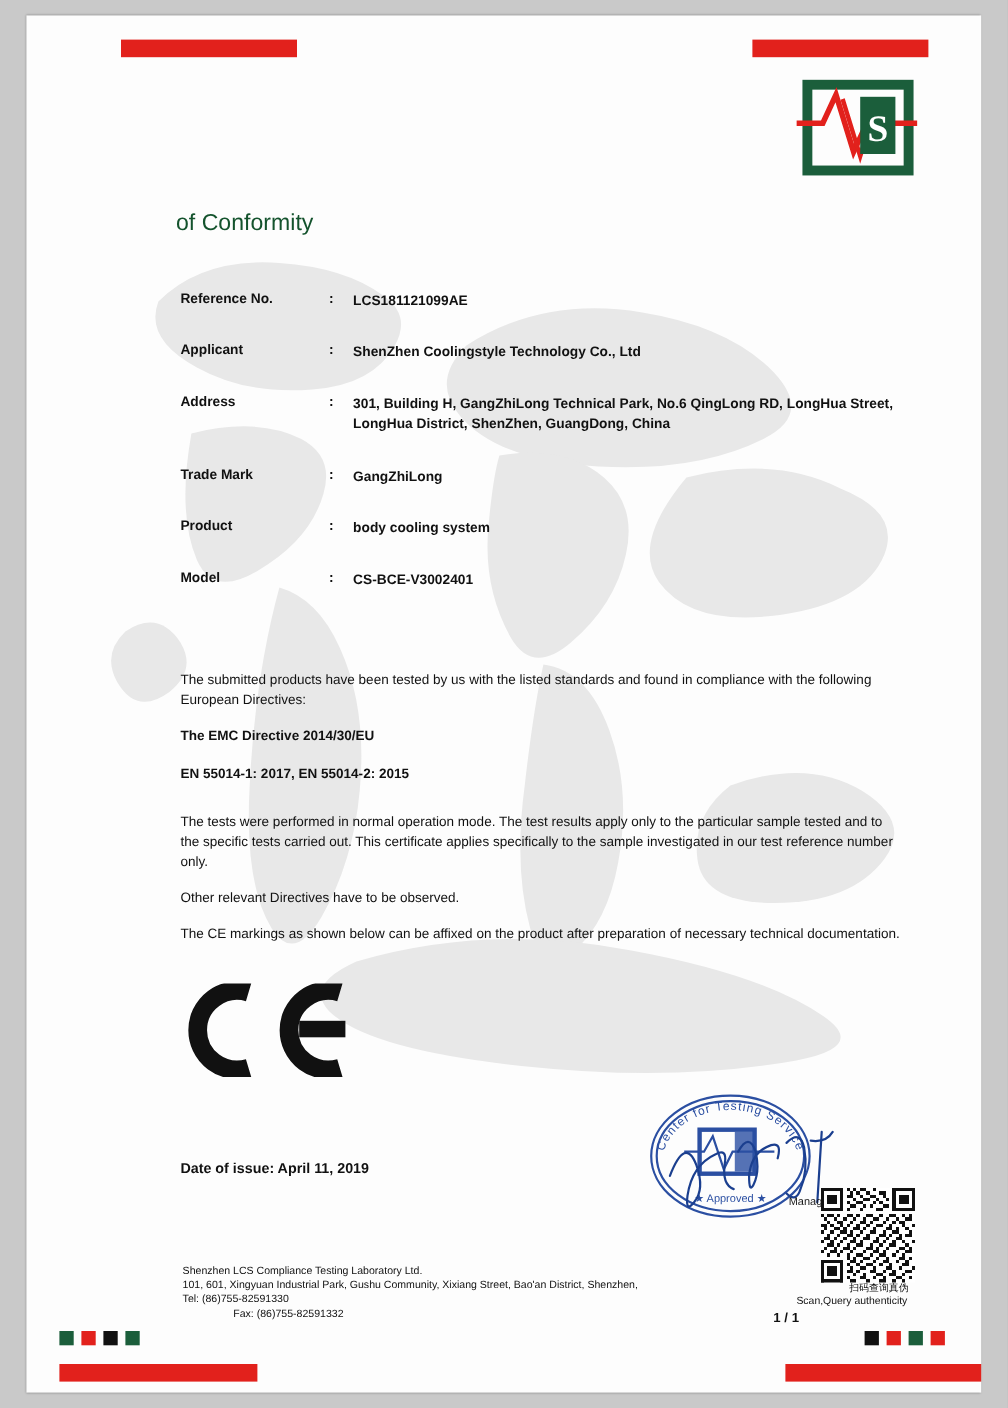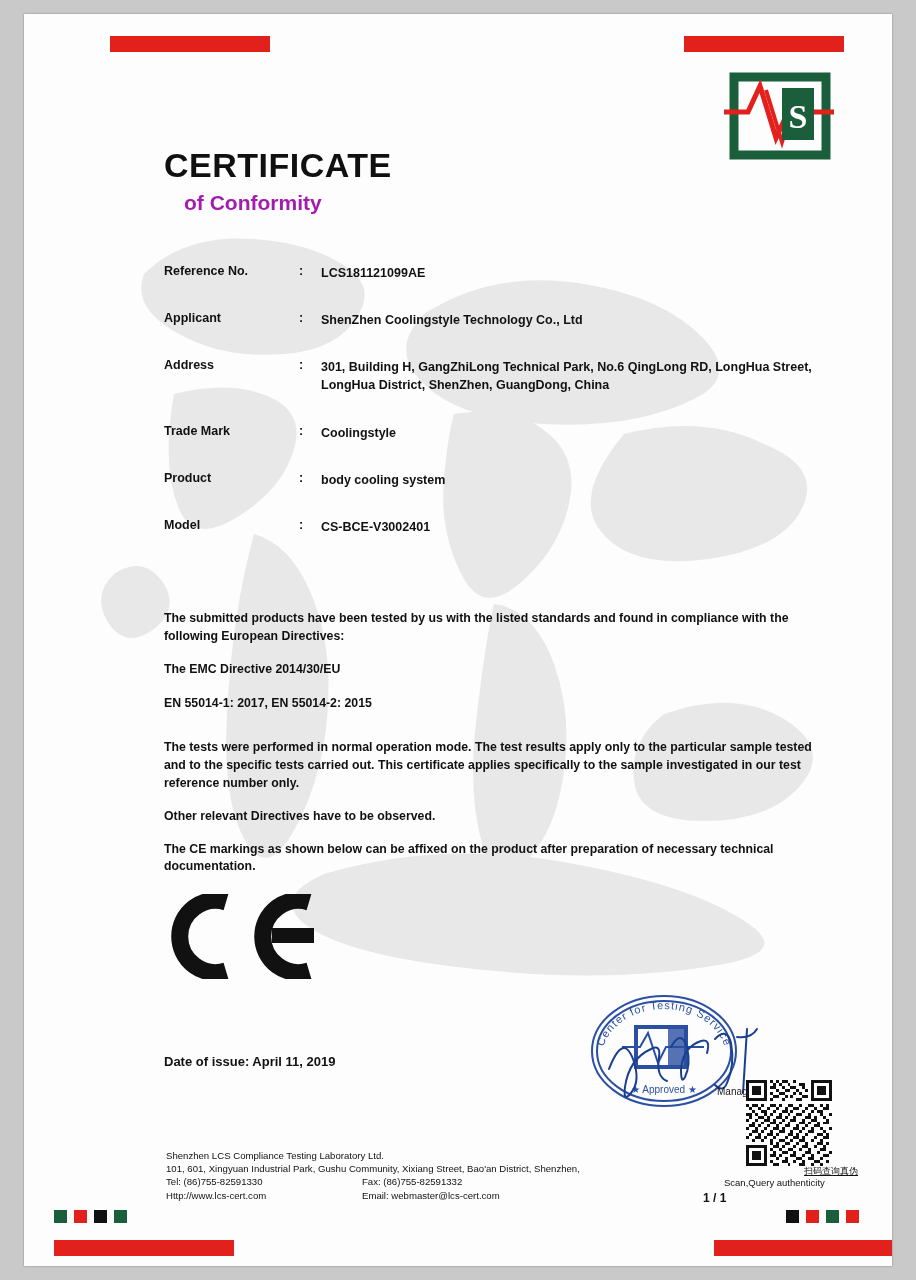--- a/index.html
+++ b/index.html
@@ -68,25 +68,25 @@
     position: absolute;
     left: 140px;
     top: 132px;
     font-size: 34px;
     font-weight: bold;
     letter-spacing: .5px;
     color: #101010;
   }
   .subtitle {
     position: absolute;
-    left: 160px;
+    left: 136px;
     top: 177px;
     font-size: 21px;
-    font-weight: bold;
-    color: #a21caf;
+    font-weight: normal;
+    color: #14532d;
   }
 
   
   .fields {
     position: absolute;
     left: 140px;
     top: 250px;
     width: 660px;
     font-size: 12.5px;
     color: #111;
@@ -114,21 +114,21 @@
   
   .body {
     position: absolute;
     left: 140px;
     top: 596px;
     width: 655px;
     font-size: 12.3px;
     color: #111;
     line-height: 1.45;
   }
-  .body p { margin: 0 0 15px 0; font-weight: bold; }
+  .body p { margin: 0 0 15px 0; }
   .body p.bold { font-weight: bold; margin-bottom: 17px; }
   .body p.gap  { margin-top: 26px; }
 
   
   .ce {
     position: absolute;
     left: 140px;
     top: 880px;
     width: 170px;
     height: 85px;
@@ -163,27 +163,26 @@
   
   .qr {
     position: absolute;
     left: 722px;
     top: 1066px;
     width: 86px;
     height: 86px;
   }
   .qr-cn {
     position: absolute;
-    left: 742px;
+    left: 710px;
     top: 1151px;
     font-size: 9px;
     color: #111;
     width: 130px;
     text-align: center;
-    text-decoration: underline;
   }
   .qr-en {
     position: absolute;
     left: 700px;
     top: 1163px;
     font-size: 9.5px;
     color: #111;
     width: 165px;
     text-align: left;
   }
@@ -195,20 +194,21 @@
     top: 1136px;
     font-size: 9.6px;
     color: #111;
     line-height: 1.32;
     width: 560px;
   }
   .footer .bold { font-weight: normal; }
   .footer-cols {
     display: flex;
     margin-top: 1px;
+    flex-direction: column;
   }
   .footer-cols .c1 { width: 150px; }
   .footer-cols .c2 { width: 260px; padding-left: 46px; }
   .pageno {
     position: absolute;
     left: 655px;
     top: 1177px;
     font-size: 12px;
     font-weight: bold;
     color: #111;
@@ -255,21 +255,20 @@
     </div>
 
     <svg class="logo" viewBox="0 0 110 90">
       <rect x="10" y="5" width="92" height="78" fill="none" stroke="#1b5e3b" stroke-width="9"></rect>
       <path d="M0 40 L24 40 L36 14 L52 66 L64 40 L110 40" fill="none" stroke="#e2211c" stroke-width="5"></path>
       <path d="M42 18 L58 70 L74 18" fill="none" stroke="#e2211c" stroke-width="4"></path>
       <rect x="58" y="16" width="32" height="52" fill="#1b5e3b"></rect>
       <text x="74" y="56" font-family="'Liberation Serif', serif" font-size="34" font-weight="bold" fill="#ffffff" text-anchor="middle">S</text>
     </svg>
 
-    <div class="title">CERTIFICATE</div>
     <div class="subtitle">of Conformity</div>
 
     <div class="fields">
       <div class="frow">
         <div class="flabel">Reference No.</div>
         <div class="fcolon">:</div>
         <div class="fvalue">LCS181121099AE</div>
       </div>
       <div class="frow">
         <div class="flabel">Applicant</div>
@@ -277,21 +276,21 @@
         <div class="fvalue">ShenZhen Coolingstyle Technology Co., Ltd</div>
       </div>
       <div class="frow">
         <div class="flabel">Address</div>
         <div class="fcolon">:</div>
         <div class="fvalue" style="width:500px">301, Building H, GangZhiLong Technical Park, No.6 QingLong RD, LongHua Street, LongHua District, ShenZhen, GuangDong, China</div>
       </div>
       <div class="frow">
         <div class="flabel">Trade Mark</div>
         <div class="fcolon">:</div>
-        <div class="fvalue">Coolingstyle</div>
+        <div class="fvalue">GangZhiLong</div>
       </div>
       <div class="frow">
         <div class="flabel">Product</div>
         <div class="fcolon">:</div>
         <div class="fvalue">body cooling system</div>
       </div>
       <div class="frow">
         <div class="flabel">Model</div>
         <div class="fcolon">:</div>
         <div class="fvalue">CS-BCE-V3002401</div>
@@ -554,21 +553,17 @@
     <div class="qr-cn">扫码查询真伪</div>
     <div class="qr-en">Scan,Query authenticity</div>
 
     <div class="footer">
       <div>Shenzhen LCS Compliance Testing Laboratory Ltd.</div>
       <div class="bold">101, 601, Xingyuan Industrial Park, Gushu Community, Xixiang Street, Bao'an District, Shenzhen,</div>
       <div class="footer-cols">
         <div class="c1">Tel: (86)755-82591330</div>
         <div class="c2">Fax: (86)755-82591332</div>
       </div>
-      <div class="footer-cols">
-        <div class="c1">Http://www.lcs-cert.com</div>
-        <div class="c2">Email: webmaster@lcs-cert.com</div>
-      </div>
     </div>
     <div class="pageno">1 / 1</div>
 
   </div>
 </div>
 
 </body></html>

